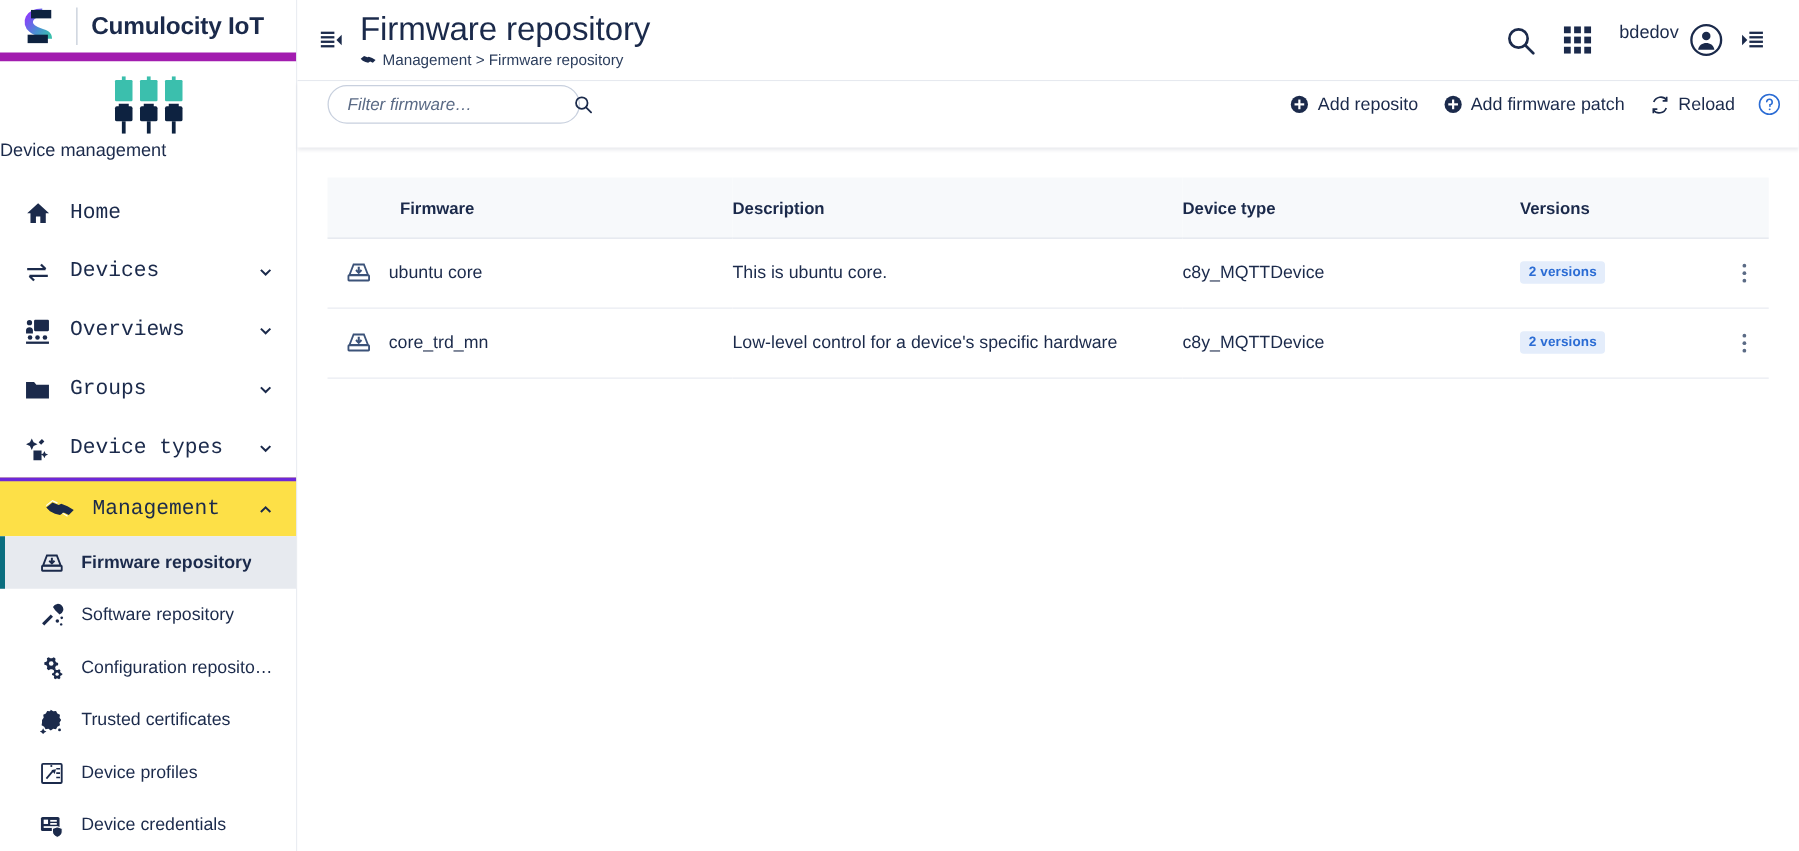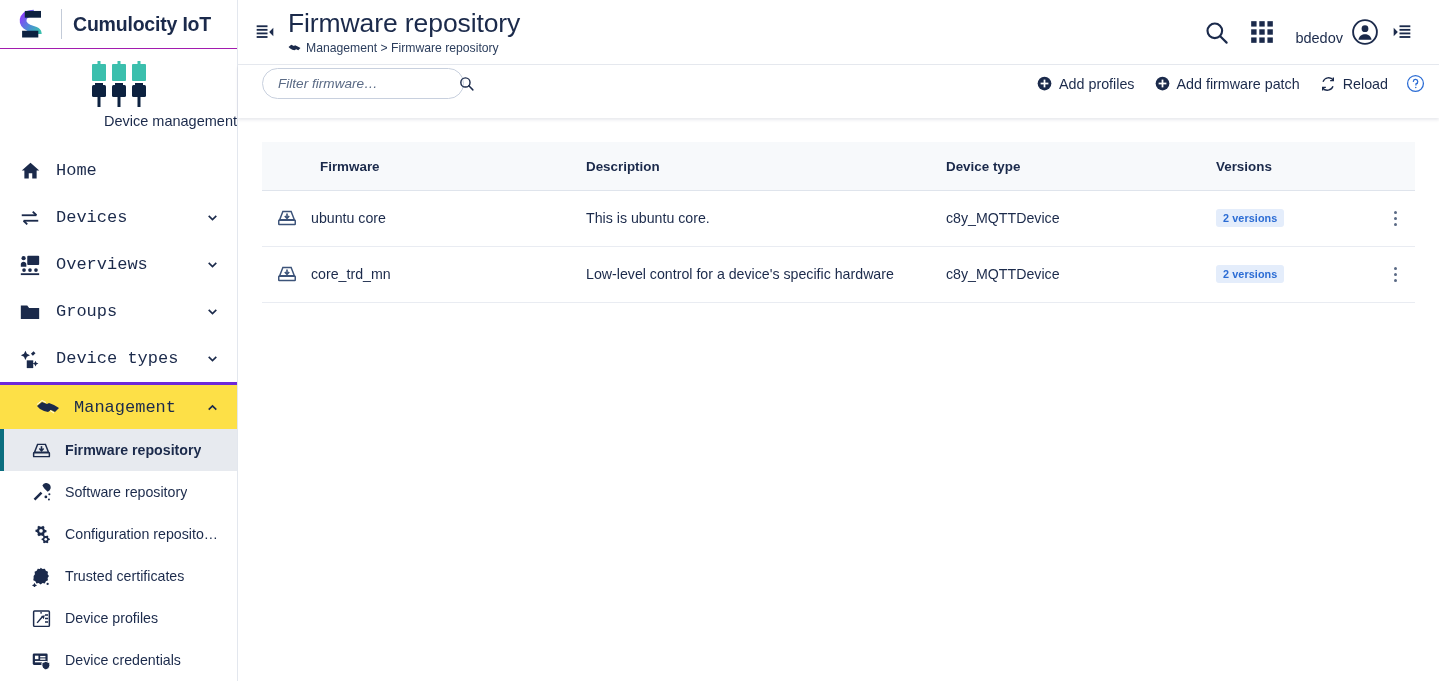--- a/index.html
+++ b/index.html
@@ -26,22 +26,22 @@
     height: 65px; display: flex; align-items: center;
     padding-left: 14px; gap: 11px;
   }
   .brand-logo { width: 36px; height: 36px; display: block; }
   .brand-sep { width: 1px; height: 30px; background: #c3cbd8; }
   .brand-name {
     font-size: 19.5px; font-weight: bold; letter-spacing: -0.2px;
     color: #1b2a4b; white-space: nowrap;
   }
   .app-tile {
-    border-top: 1px solid #a21caf;
-    padding: 12px 0 14px; text-align: right;
+    border-top: 7px solid #a21caf;
+    padding: 12px 0 14px; text-align: left;
   }
   .app-tile-icon { display: block; margin: 0 auto 6px; }
   .app-tile-label { font-size: 14.5px; color: #1b2a4b; font-weight: normal; }
 
   .nav { padding-top: 4px; }
   .nav-item {
     height: 47px; display: flex; align-items: center;
     padding-left: 18px; gap: 14px;
     cursor: pointer; position: relative;
     font-size: 17px; color: #1b2a4b; font-family: Liberation Mono, monospace;
@@ -86,21 +86,21 @@
     padding-left: 14px; padding-right: 14px;
   }
   .collapse-btn { width: 26px; height: 26px; display:flex; align-items:center; justify-content:center; cursor:pointer; margin-right: 10px;}
   .title-block { display: flex; flex-direction: column; justify-content: center; }
   .page-title { font-size: 26.5px; font-weight: normal; color: #1b2a4b; line-height: 1.08; letter-spacing: -0.1px;}
   .breadcrumb { display: flex; align-items: flex-start; gap: 5px; font-size: 12.2px; color: #2c3e5d; margin-top: 3px; }
   .topbar-spacer { flex: 1; }
   .topbar-right { display: flex; align-items: center; gap: 0px; }
   .icon-btn { width: 46px; height: 46px; display: flex; align-items: center; justify-content: center; cursor: pointer; }
   .user-name { font-size: 14.5px; color: #1b2a4b; margin-right: 8px; }
-  .user-chip { display: flex; align-items: flex-end; cursor: pointer; padding-left: 10px;}
+  .user-chip { display: flex; align-items: flex-start; cursor: pointer; padding-left: 10px;}
 
   .toolbar {
     height: 53px; flex: 0 0 53px;
     display: flex; align-items: center;
     padding: 0 14px 16px 24px;
     background: #fff;
     box-shadow: 0 2px 3px rgba(27,42,75,0.10);
     position: relative; z-index: 3;
   }
   .filter-box {
@@ -461,21 +461,21 @@
       <div class="toolbar-spacer"></div>
       <div class="tb-actions">
         <button class="tb-btn">
           <span>
             <svg width="15" height="15" viewBox="0 0 24 24" fill="#1b2a4b" style="display:block">
               <circle cx="12" cy="12" r="11"></circle>
               <rect x="10.6" y="5.8" width="2.8" height="12.4" fill="#fff"></rect>
               <rect x="5.8" y="10.6" width="12.4" height="2.8" fill="#fff"></rect>
             </svg>
           </span>
-          <span>Add profiles</span>
+          <span>Add reposito</span>
         </button>
         <button class="tb-btn">
           <span>
             <svg width="15" height="15" viewBox="0 0 24 24" fill="#1b2a4b" style="display:block">
               <circle cx="12" cy="12" r="11"></circle>
               <rect x="10.6" y="5.8" width="2.8" height="12.4" fill="#fff"></rect>
               <rect x="5.8" y="10.6" width="12.4" height="2.8" fill="#fff"></rect>
             </svg>
           </span>
           <span>Add firmware patch</span>

